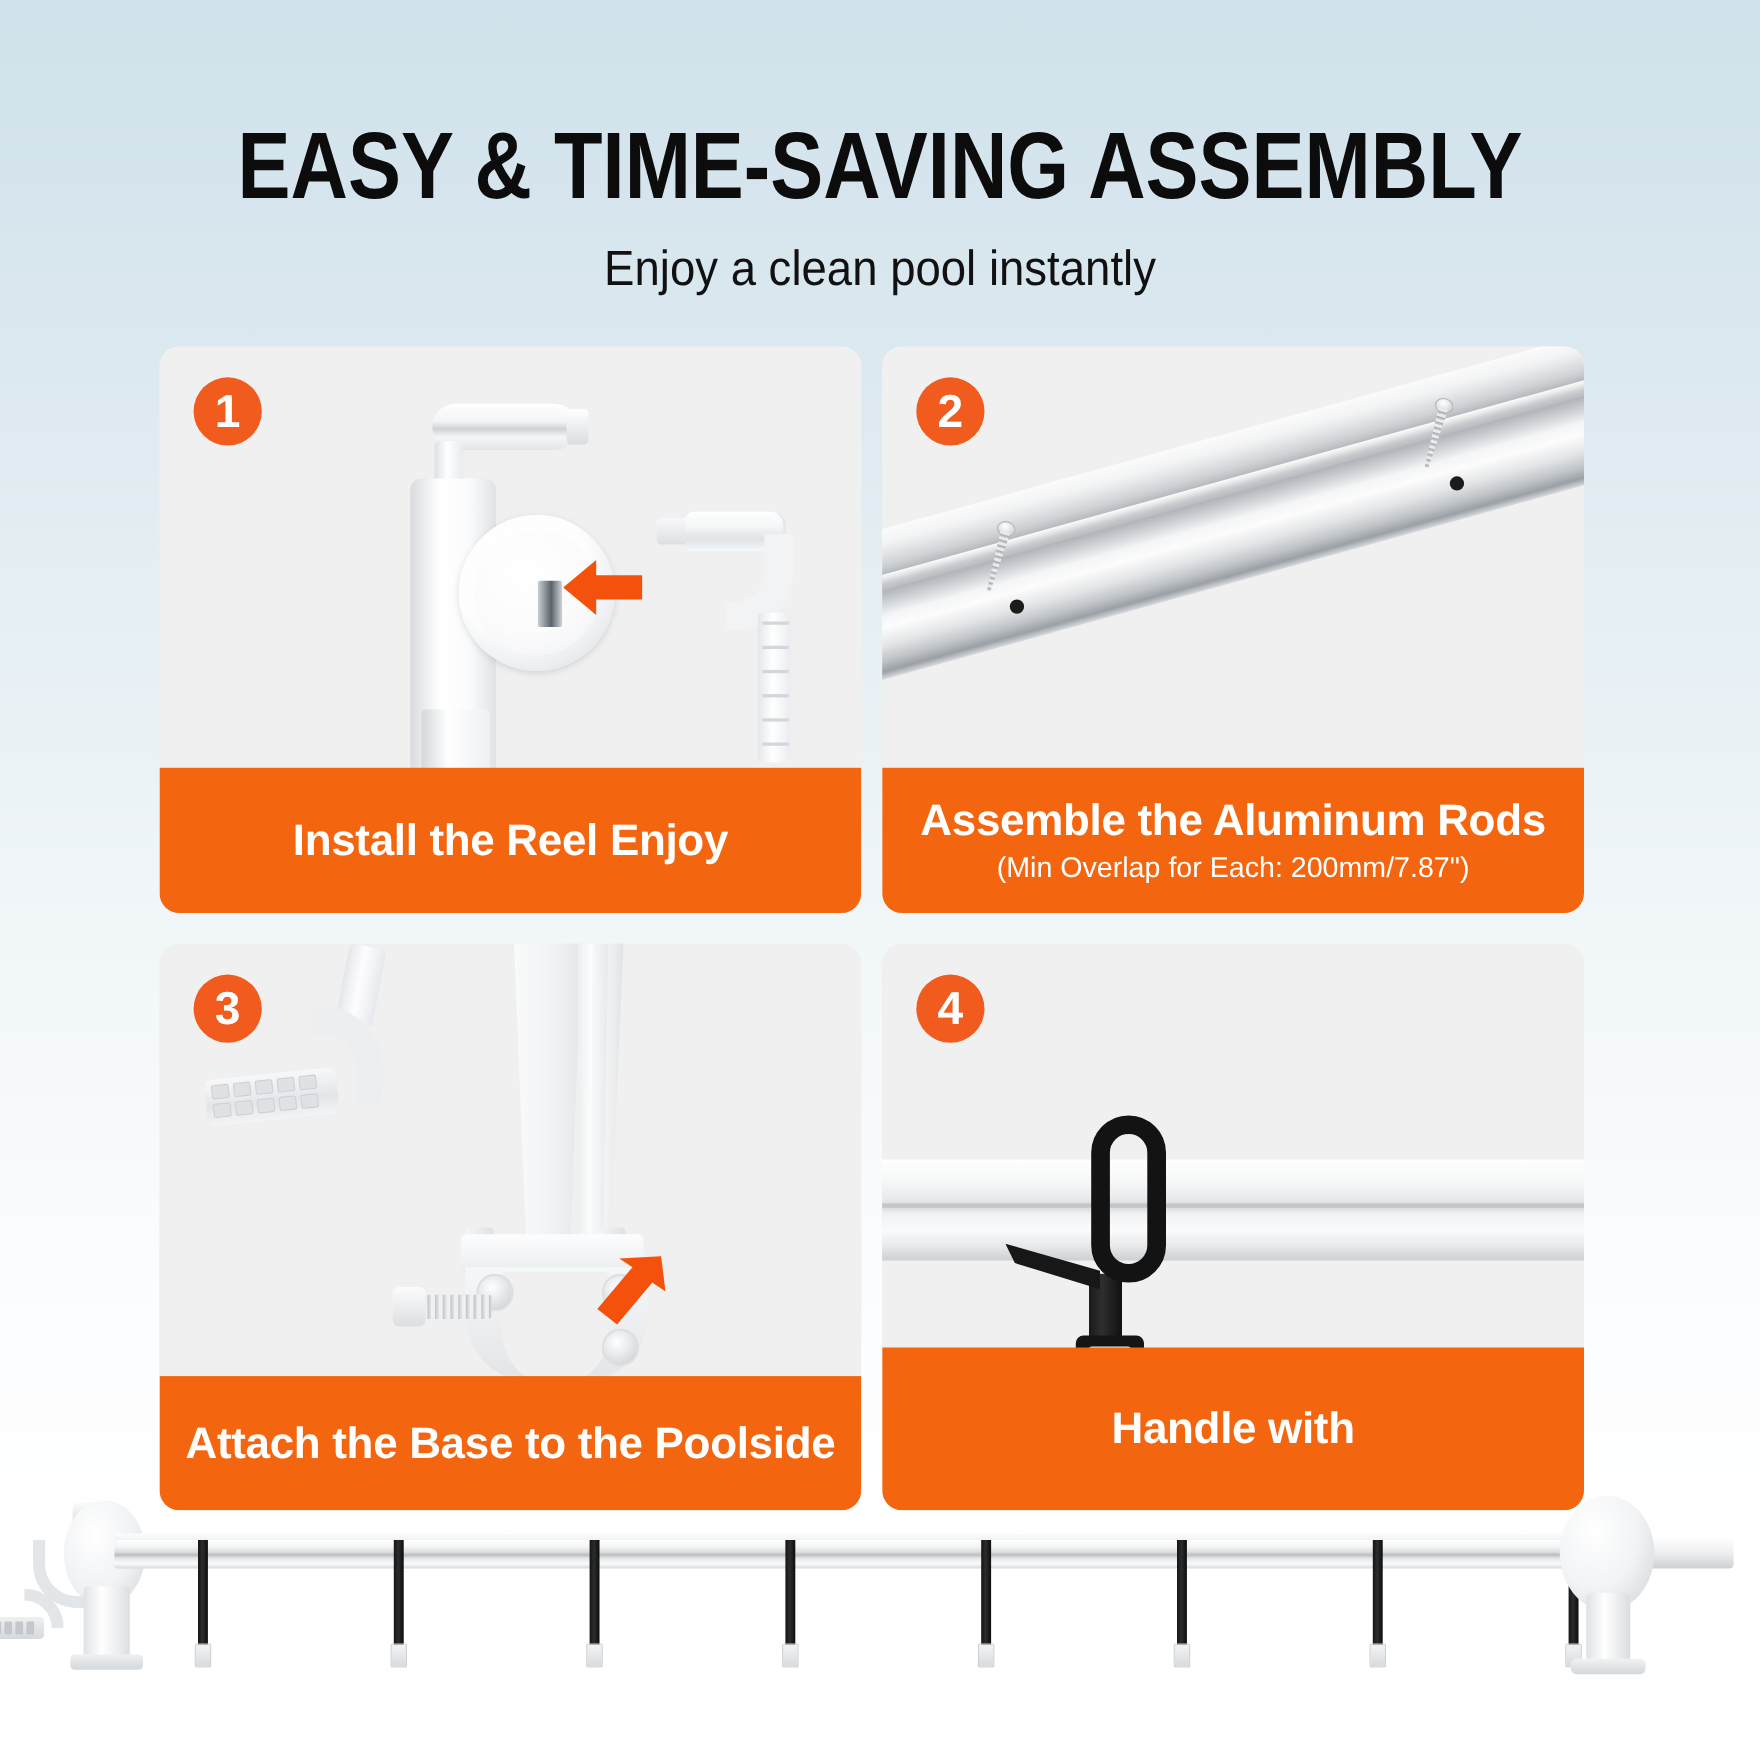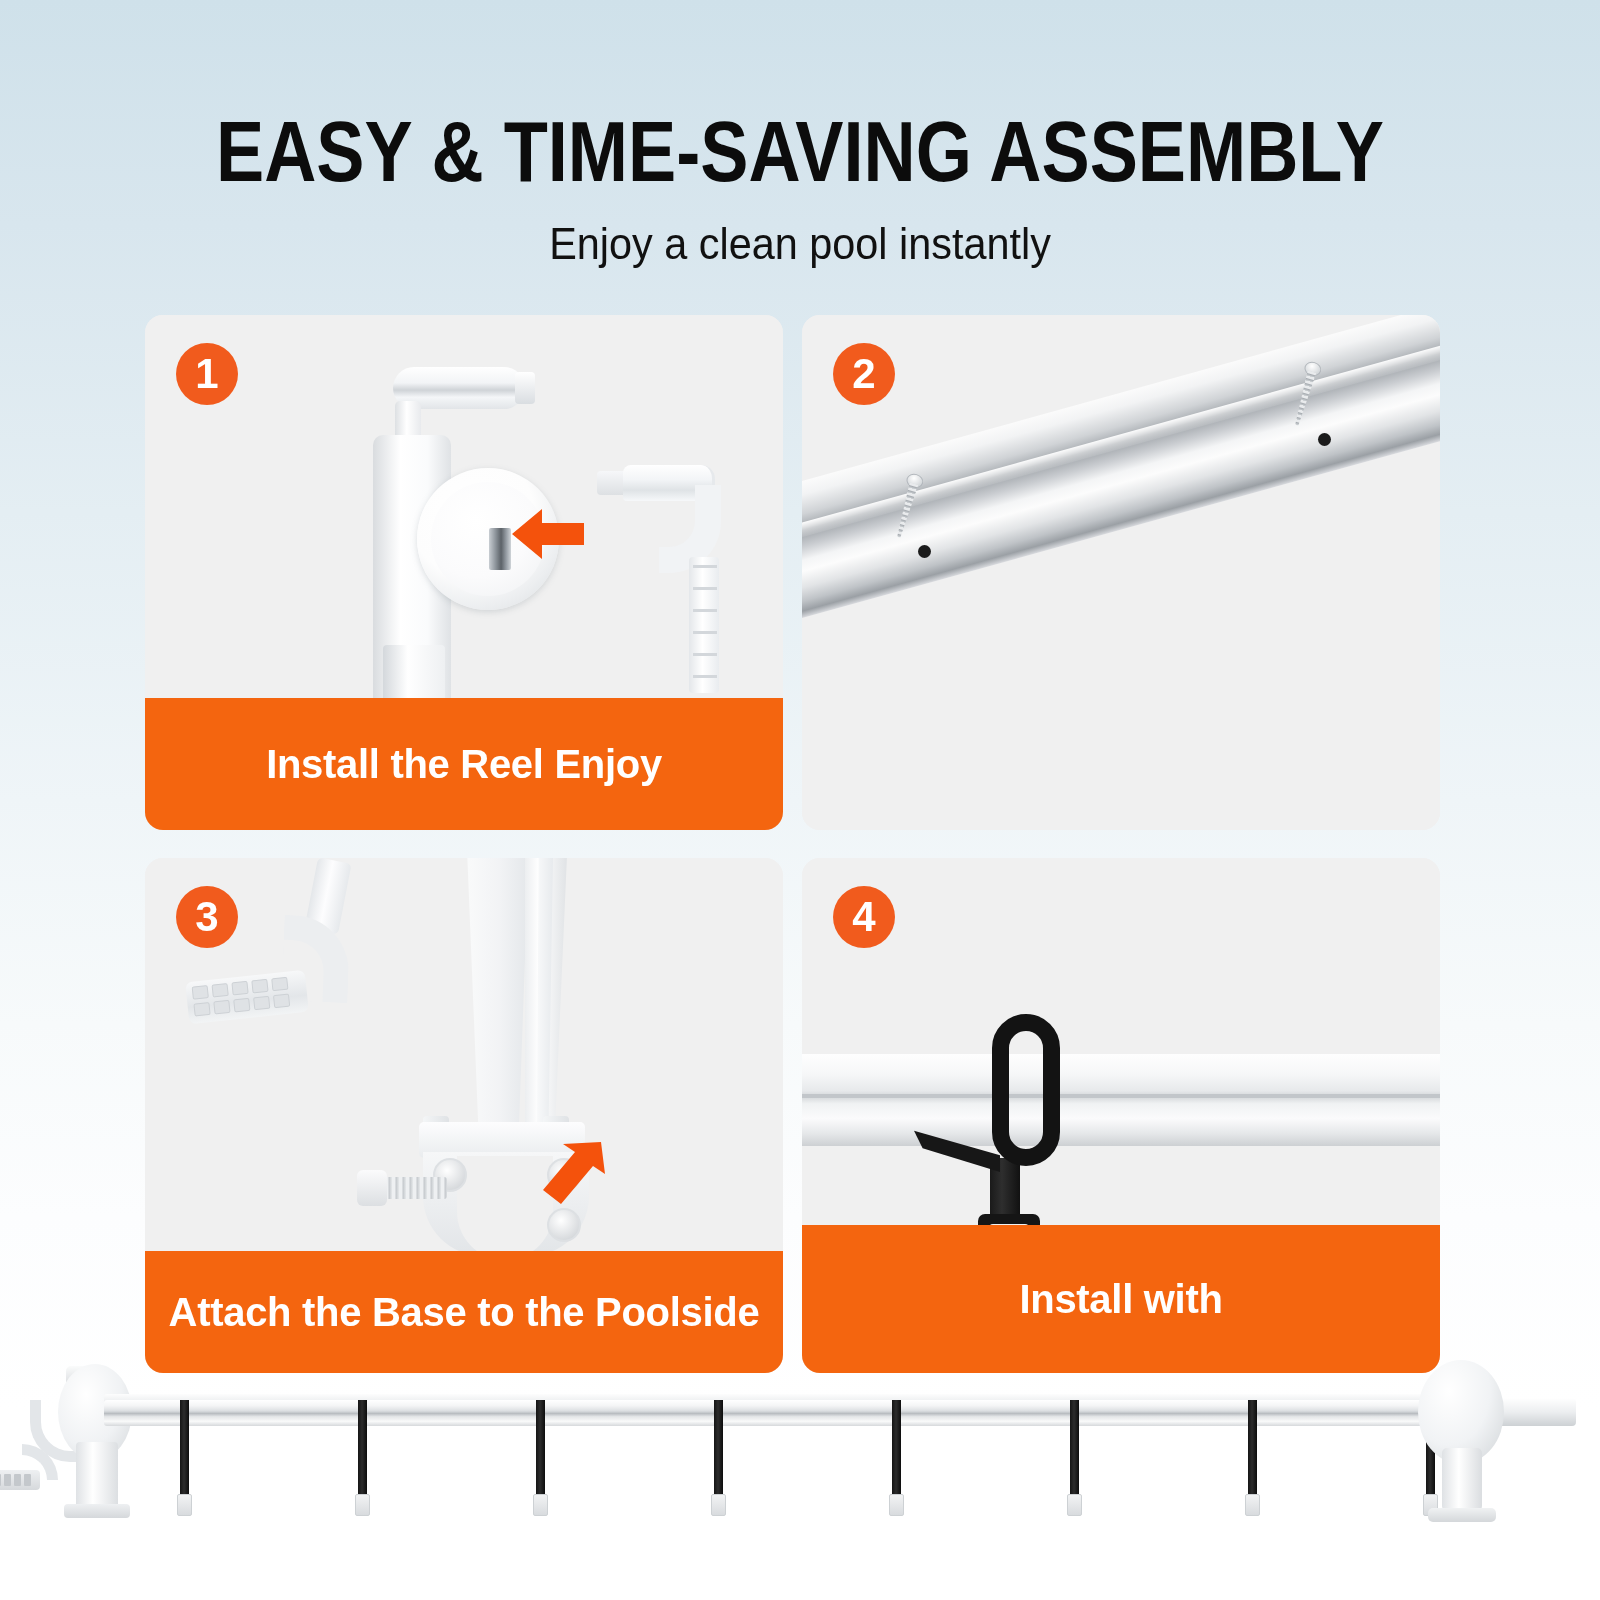--- a/index.html
+++ b/index.html
@@ -693,20 +693,24 @@
         </div>
         <div class="p2-hole" style="left:116px; top:230px;"></div>
         <div class="p2-screw" style="left:496px; top:40px; transform:rotate(16deg);">
           <div class="head"></div>
             <div class="shank"></div>
         </div>
         <div class="p2-hole" style="left:516px; top:118px;"></div>
       </div>
     </div>
     <div class="badge">2</div>
+    <div class="caption h2">
+      <div class="caption-main">Assemble the Aluminum Rods</div>
+      <div class="caption-sub">(Min Overlap for Each: 200mm/7.87")</div>
+    </div>
   </div>
 
   <div class="panel p3">
     <div class="panel-media">
       <div class="art">
         <div class="p3-handle">
           <div class="p3-handle-stem"></div>
           <div class="p3-handle-bend"></div>
           <div class="p3-handle-grip">
             <span class="cell" style="left:6px;  top:5px;"></span>
@@ -768,21 +772,21 @@
         <div class="p4-strap-loop">
           <div class="p4-loop-outer"></div>
         </div>
         <div class="p4-buckle">
           <div class="p4-buckle-hole"></div>
         </div>
       </div>
     </div>
     <div class="badge">4</div>
     <div class="caption h4">
-      <div class="caption-main">Install with</div>
+      <div class="caption-main">Handle with</div>
     </div>
   </div>
 
 </div>
 
 <div class="product">
 
   <div class="prod-crank">
     <div class="prod-crank-top"></div>
     <div class="prod-crank-stem"></div>

